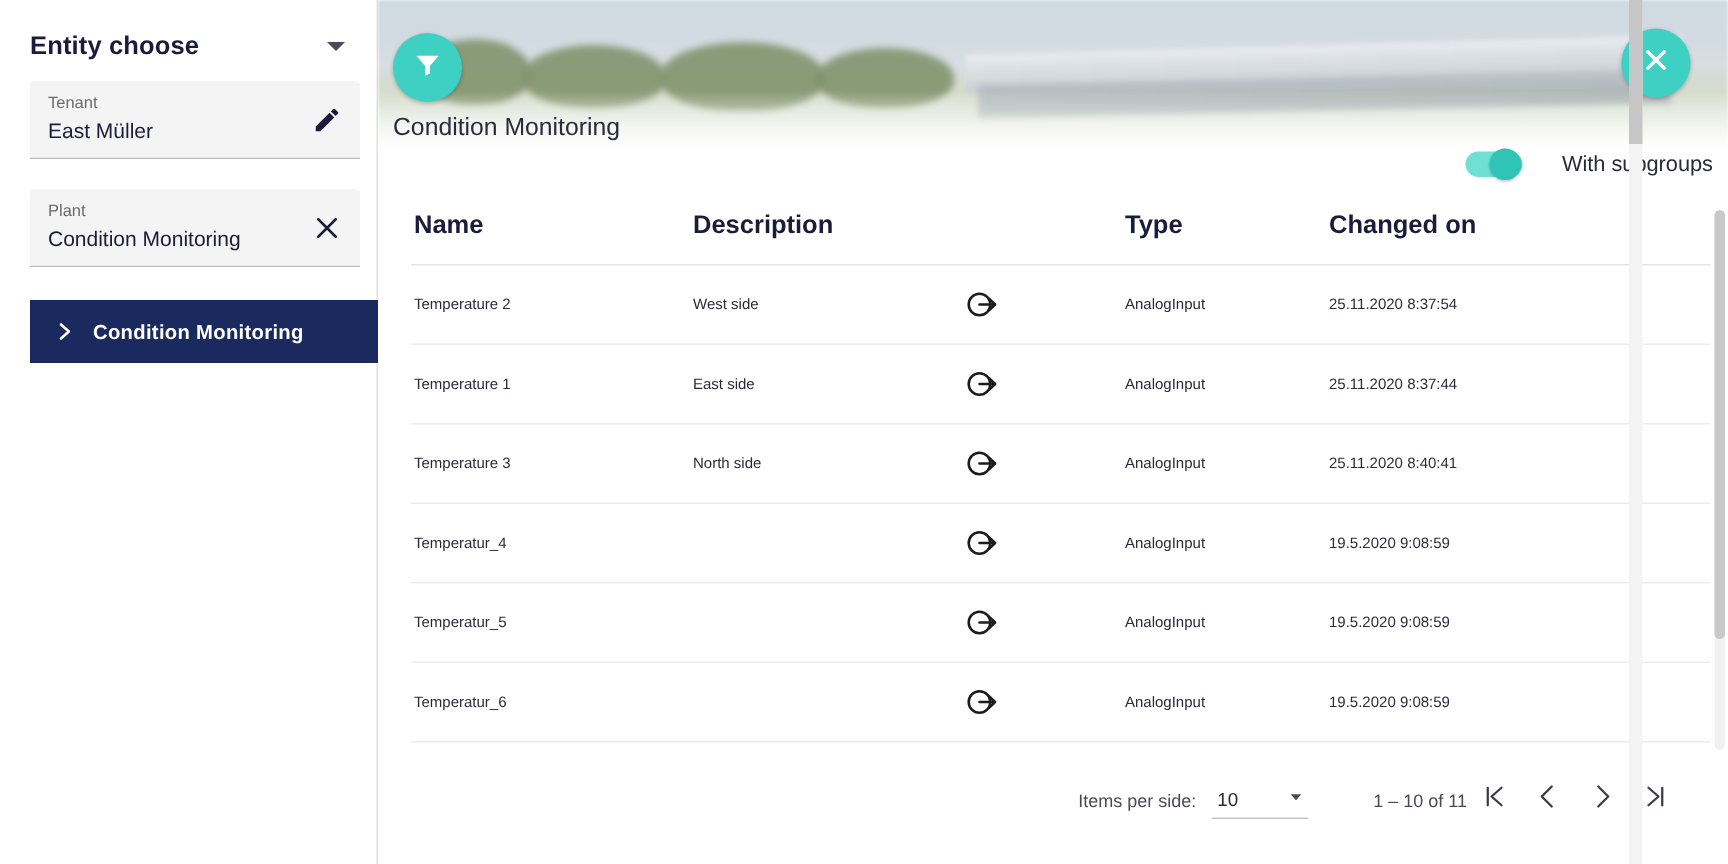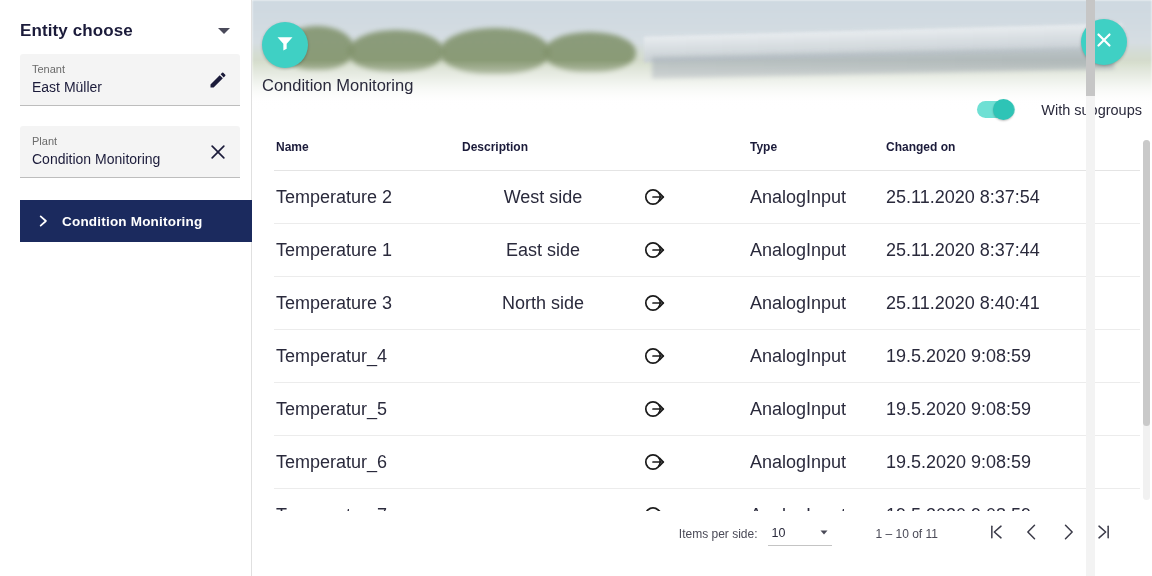--- a/index.html
+++ b/index.html
@@ -207,35 +207,35 @@
     width: 866px; height: 383px;
     overflow: hidden;
   }
   table.data {
     width: 866px;
     border-collapse: collapse;
     table-layout: fixed;
   }
   table.data th {
     text-align: left;
-    font-size: 12px;
+    font-size: 17px;
     font-weight: bold;
     color: #1b1b3a;
     padding: 12px 0 16px 0;
     border-bottom: 1px solid #e4e4e4;
   }
   table.data td {
-    font-size: 18px;
+    font-size: 10px;
     color: #2a2a3c;
     padding: 14px 0;
     border-bottom: 1px solid #ececec;
     height: 43px;
   }
   .col-name { width: 188px; padding-left: 2px !important; }
-  .col-desc { width: 162px; text-align: center; }
+  .col-desc { width: 162px; }
   .col-icon { width: 126px; }
   .col-type { width: 136px; }
   .col-changed { width: 254px; }
 
   .link-icon { display: block; margin-left: 18px; }
 
   
   .table-scrollbar {
     position: absolute;
     right: 2px; top: 140px;
@@ -275,21 +275,20 @@
     width: 64px;
     border-bottom: 1px solid #c4c4c4;
     padding: 2px 2px 3px 4px;
     cursor: pointer;
     margin-right: 44px;
   }
   .pg-select .val { font-size: 12.5px; color: #2a2a3c; }
   .pg-range {
     font-size: 12px;
     color: #4a4a57;
-    margin-right: 40px;
   }
   .pg-btn {
     width: 36px; height: 36px;
     display: flex; align-items: center; justify-content: center;
     cursor: pointer;
   }
 
   .page-scrollbar {
     position: absolute;
     right: 1px; top: 0;

